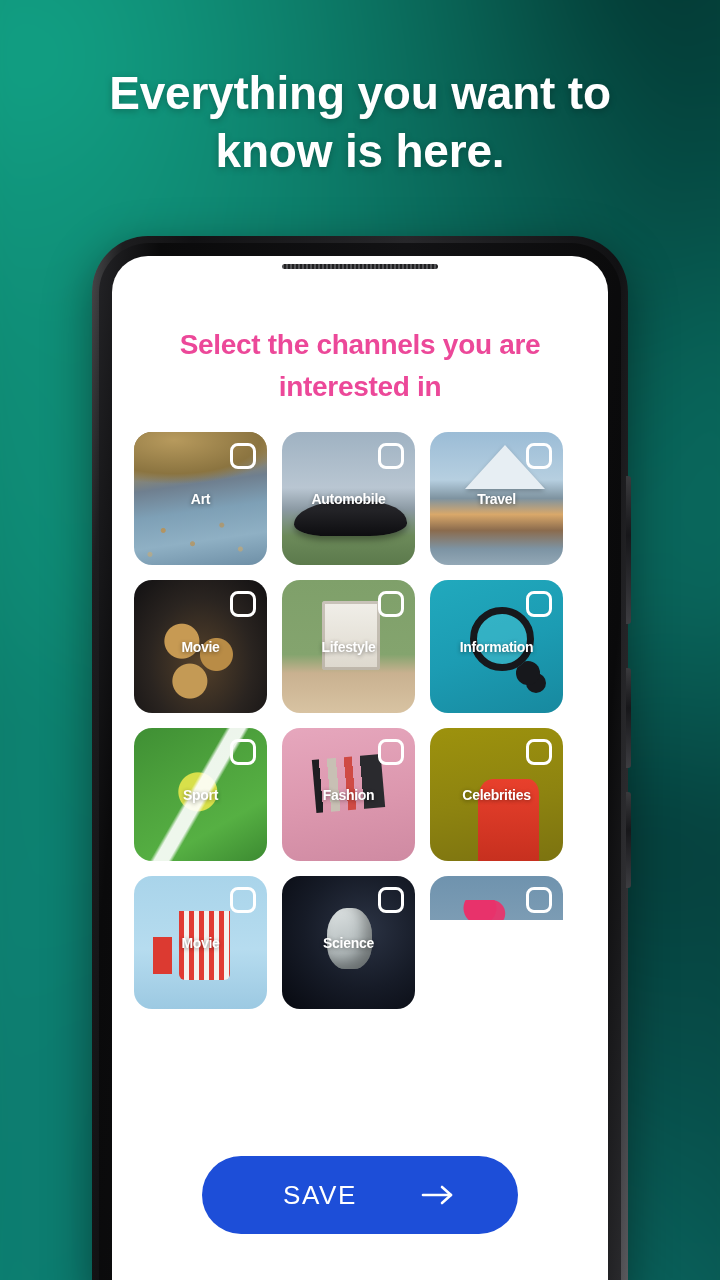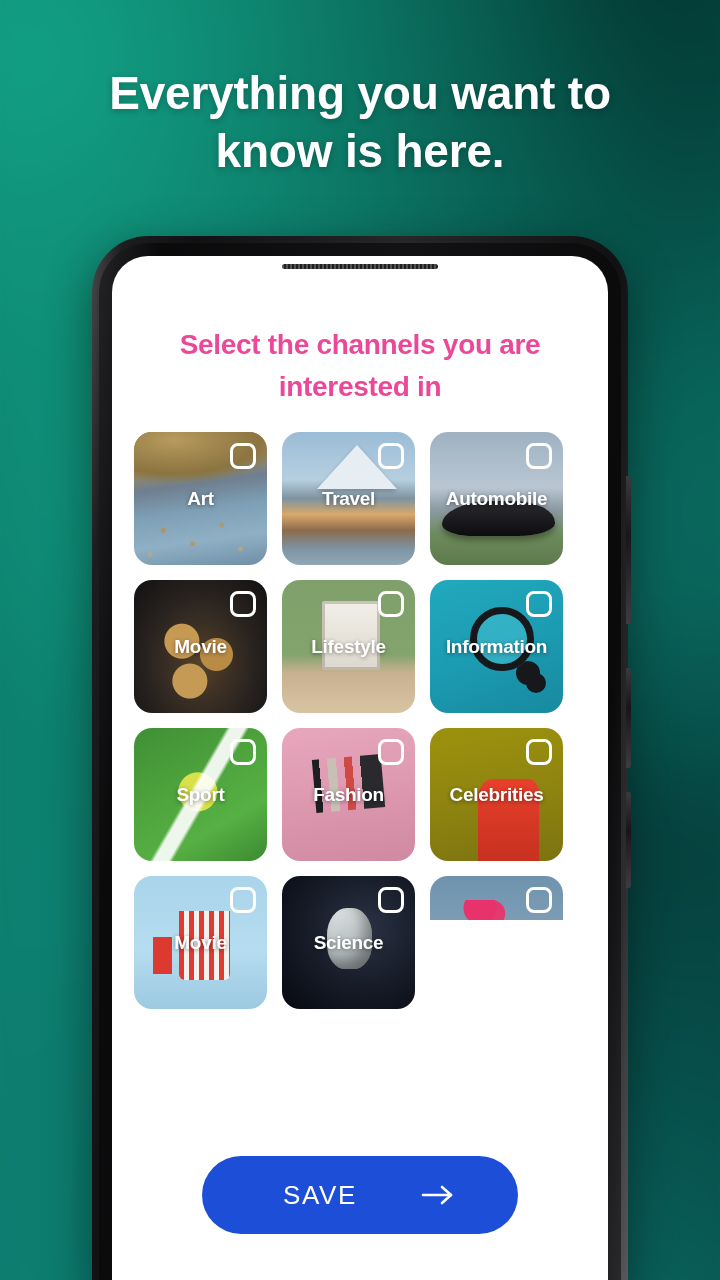--- a/index.html
+++ b/index.html
@@ -99,21 +99,21 @@
     position:relative;
     width:133px; height:133px;
     border-radius:18px;
     overflow:hidden;
   }
   .card .art { position:absolute; inset:0; }
   .card .label {
     position:absolute; left:0; right:0; top:50%;
     transform:translateY(-50%);
     text-align:center;
-    color:#fff; font-size:19px; font-weight:700;
+    color:#fff; font-size:14px; font-weight:700;
     letter-spacing:-0.3px;
     text-shadow:0 1px 4px rgba(0,0,0,.45);
     padding:0 3px;
     white-space:nowrap;
   }
   .card.cut { height:44px; border-radius:18px 18px 0 0; }
   .checkbox {
     position:absolute; top:11px; right:11px;
     width:26px; height:26px;
     border:3px solid #ffffff;
@@ -235,27 +235,27 @@
       <div class="app-title">Select the channels you are interested in</div>
 
       <div class="grid-wrap">
         <div class="grid" id="channel-grid">
             <div class="card">
               <div class="art art-art"></div>
               <div class="label">Art</div>
               <div class="checkbox"></div>
             </div>
             <div class="card">
+              <div class="art art-automobile"></div>
+              <div class="label">Automobile</div>
+              <div class="checkbox"></div>
+            </div>
+            <div class="card">
               <div class="art art-travel"></div>
               <div class="label">Travel</div>
-              <div class="checkbox"></div>
-            </div>
-            <div class="card">
-              <div class="art art-automobile"></div>
-              <div class="label">Automobile</div>
               <div class="checkbox"></div>
             </div>
             <div class="card">
               <div class="art art-cate"></div>
               <div class="label">Movie</div>
               <div class="checkbox"></div>
             </div>
             <div class="card">
               <div class="art art-lifestyle"></div>
               <div class="label">Lifestyle</div>

